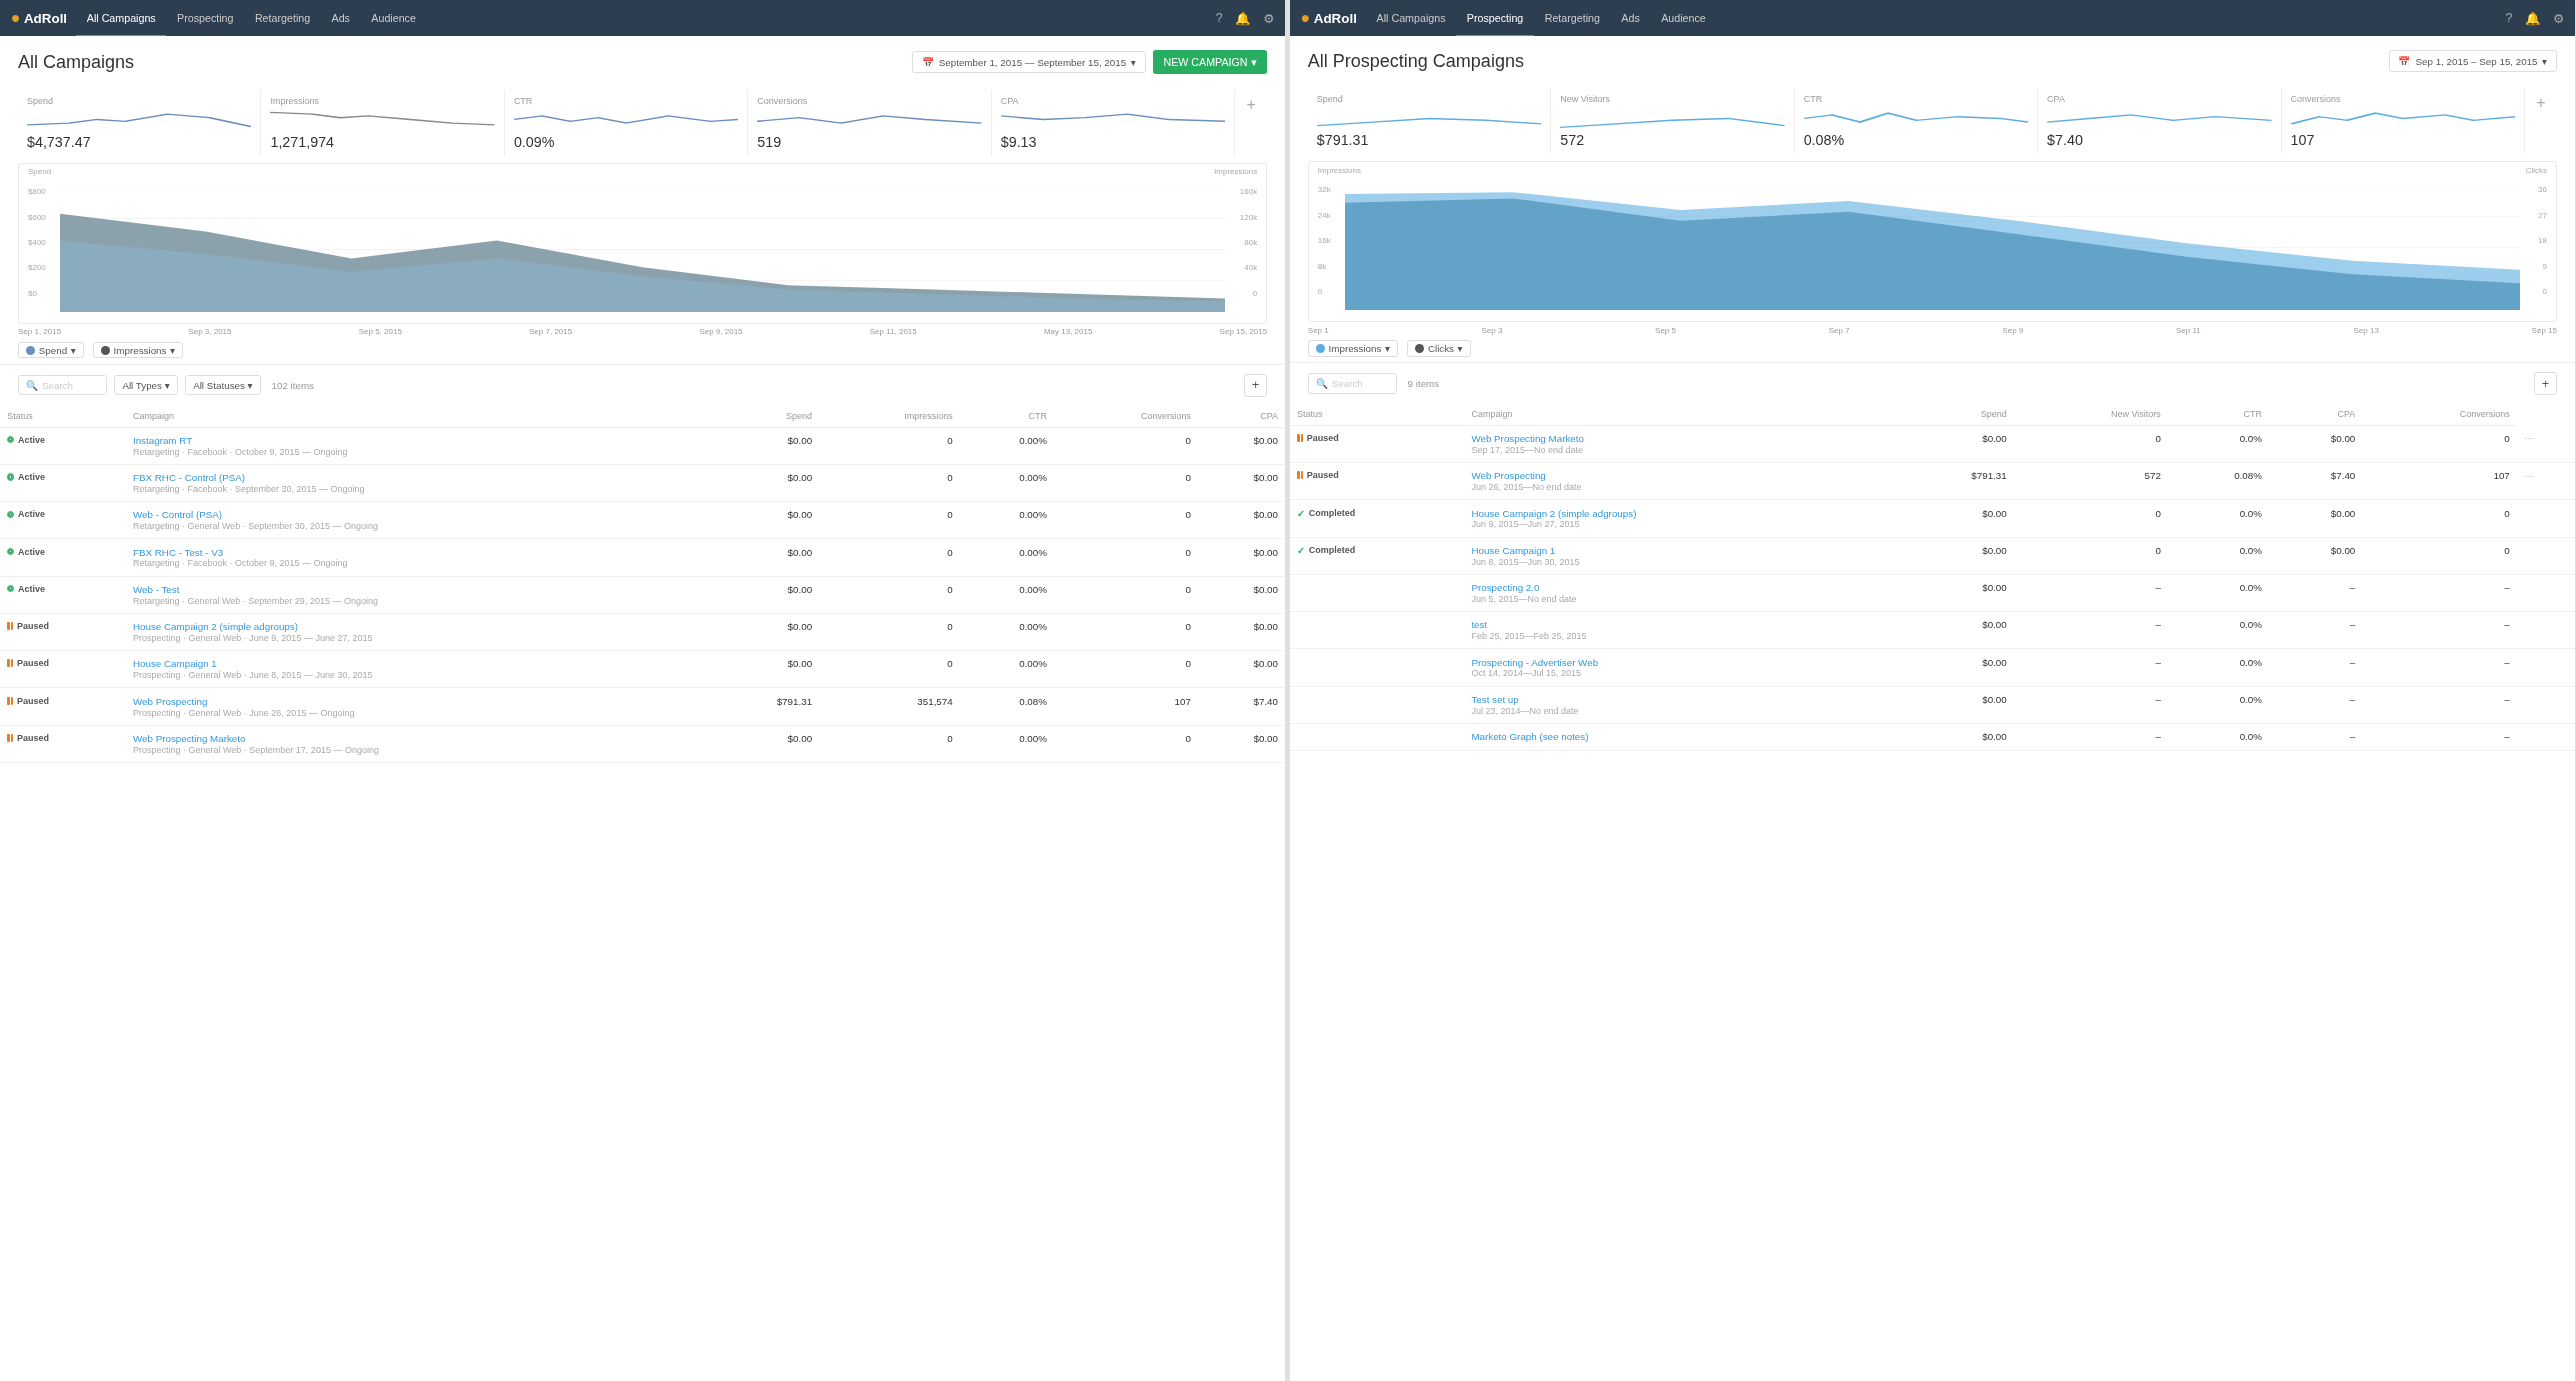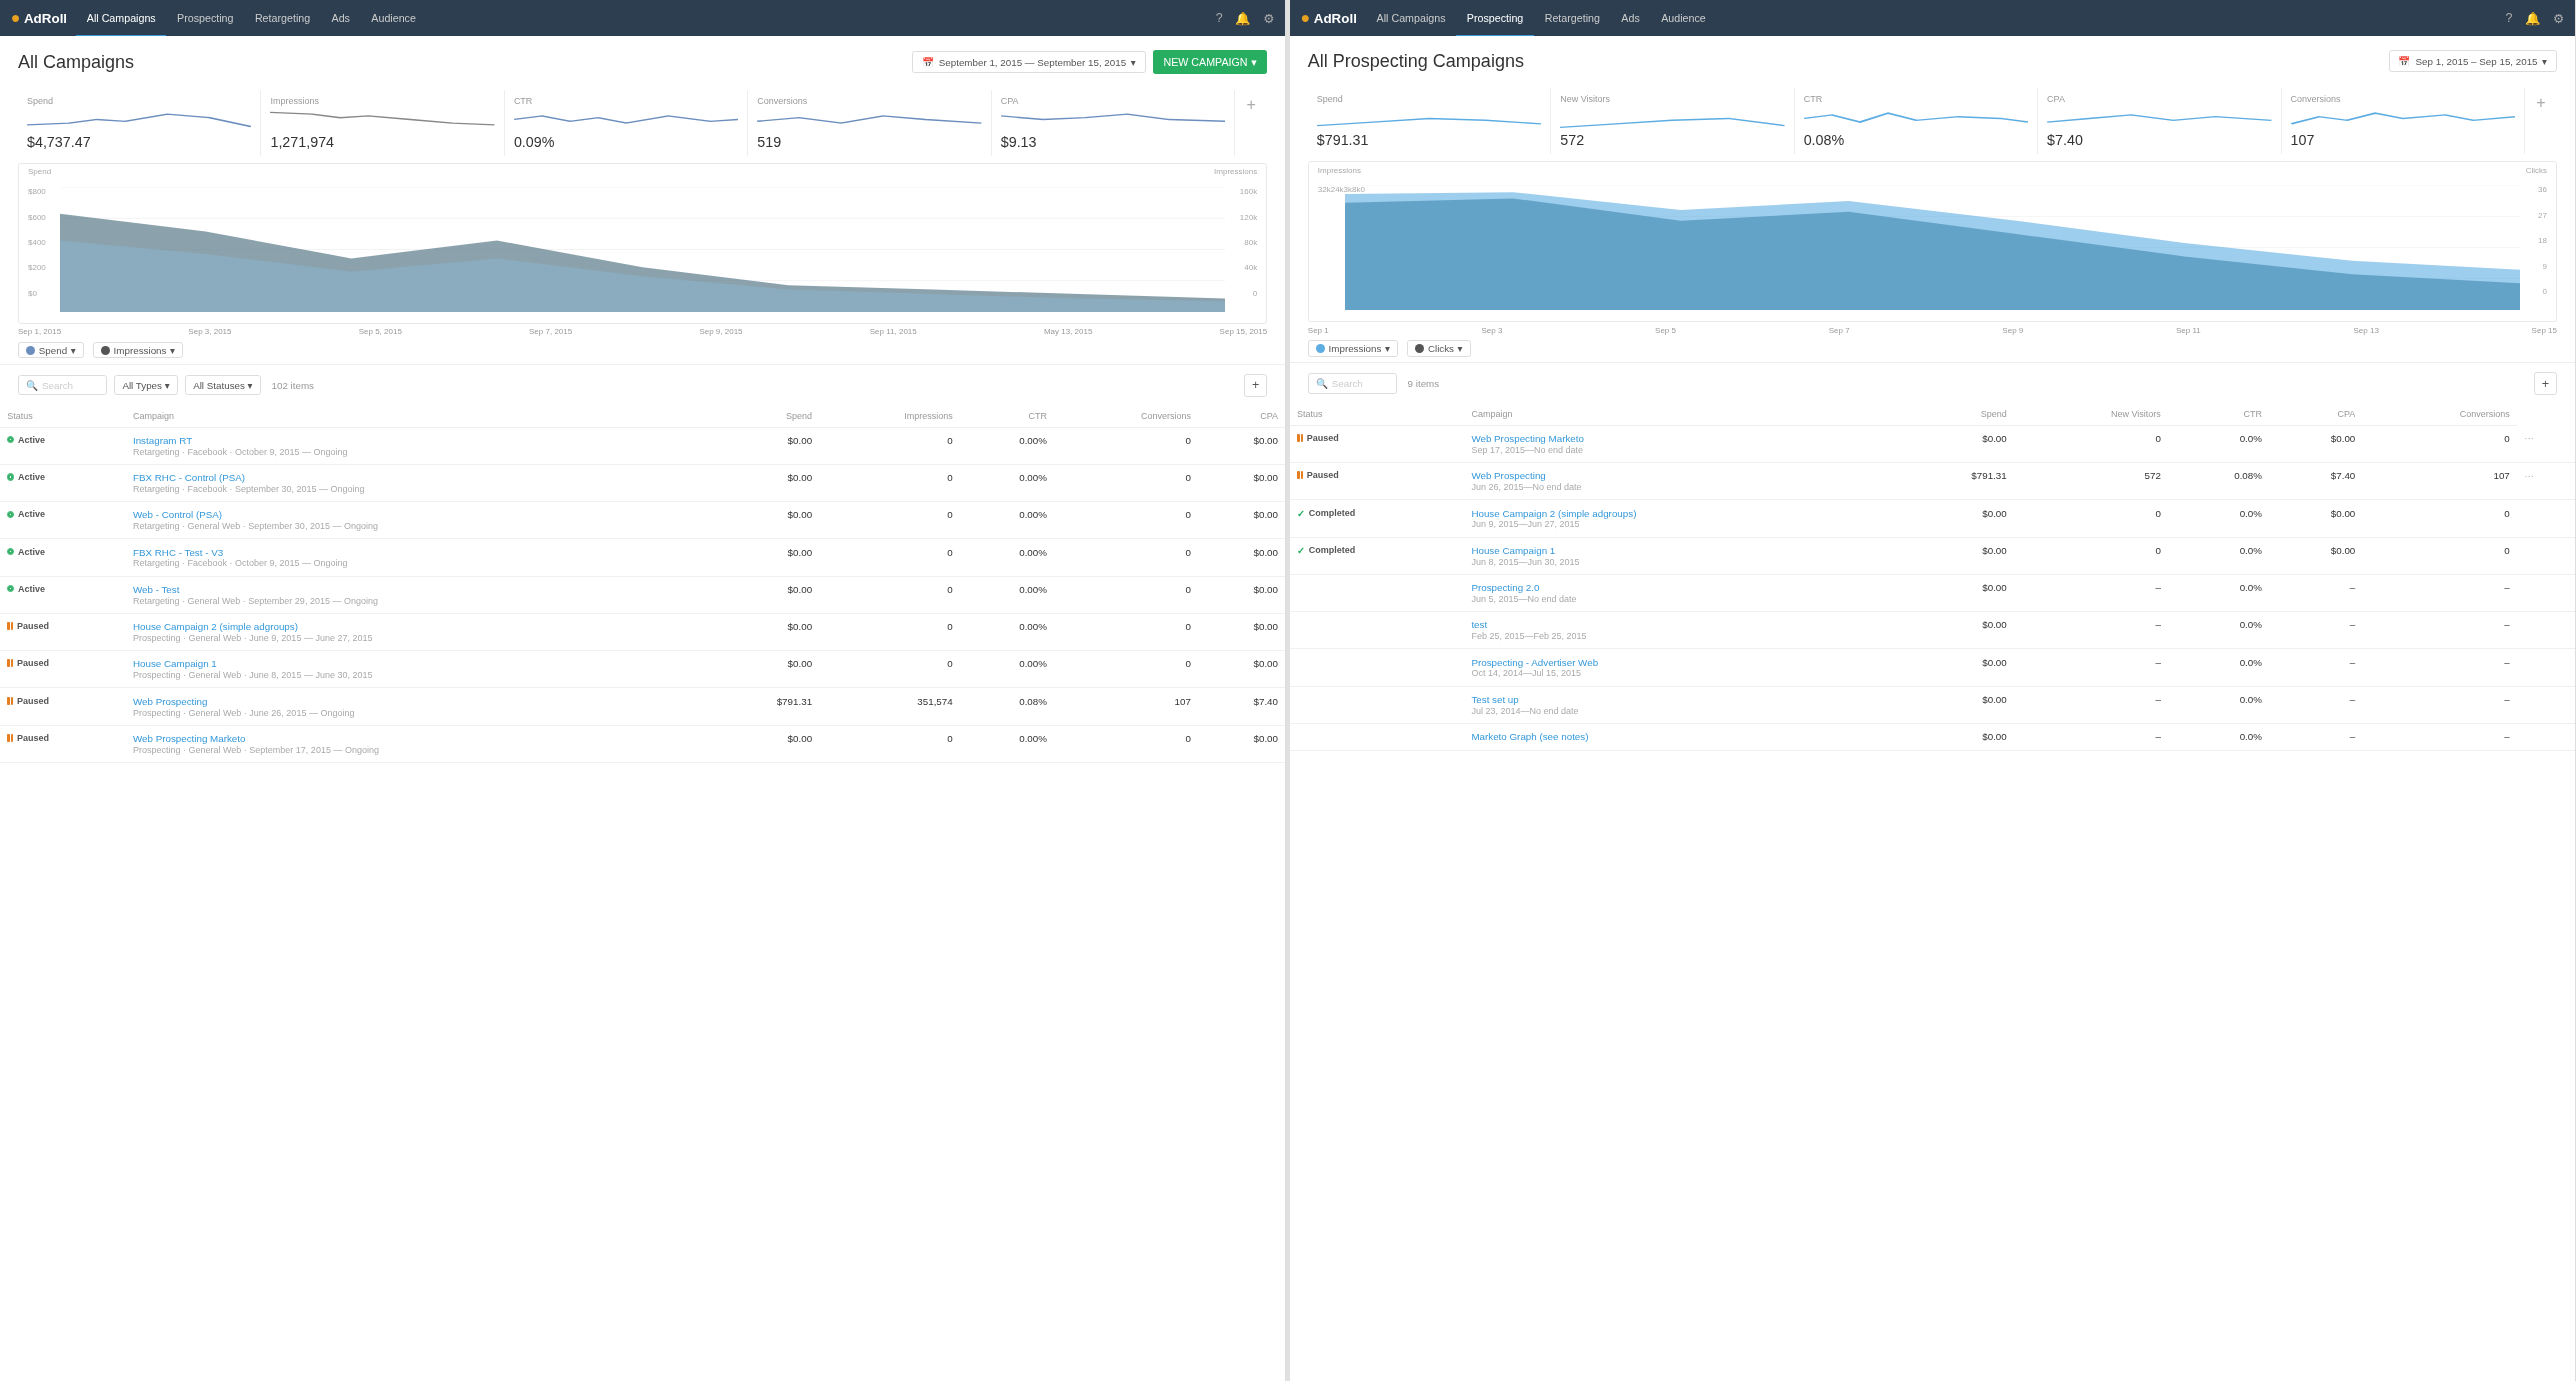--- a/index.html
+++ b/index.html
@@ -576,24 +576,24 @@
         </div>
         <div class="stat-value">107</div>
       </div>
       <div class="stat-item add-btn" style="font-size:16px;color:#aaa;cursor:pointer;">+</div>
     </div>
 
     <div class="chart-area" style="position:relative;">
       <div style="position:absolute;left:9px;top:3.6px;font-size:8px;color:#aaa;">Impressions</div>
       <div style="position:absolute;right:9px;top:3.6px;font-size:8px;color:#aaa;">Clicks</div>
       <div style="display:flex;height:100%;padding-top:14.3px;padding-bottom:1.8px;">
-        <div style="width:27px;display:flex;flex-direction:row;justify-content:space-between;font-size:8px;color:#aaa;padding-bottom:14.3px;">
+        <div style="width:27px;display:flex;flex-direction:column;justify-content:space-between;font-size:8px;color:#aaa;padding-bottom:14.3px;">
           <span>32k</span>
             <span>24k</span>
-            <span>3k</span>
+            <span>16k</span>
             <span>8k</span>
             <span>0</span>
         </div>
         <div style="flex:1;position:relative;">
           <svg width="100%" height="100%" viewBox="0 0 560 140" preserveAspectRatio="none">
             <line x1="0" y1="0" x2="560" y2="0" stroke="#eee" stroke-width="0.5"></line>
             <line x1="0" y1="35" x2="560" y2="35" stroke="#eee" stroke-width="0.5"></line>
             <line x1="0" y1="70" x2="560" y2="70" stroke="#eee" stroke-width="0.5"></line>
             <line x1="0" y1="105" x2="560" y2="105" stroke="#eee" stroke-width="0.5"></line>
             <line x1="0" y1="140" x2="560" y2="140" stroke="#eee" stroke-width="0.5"></line>

